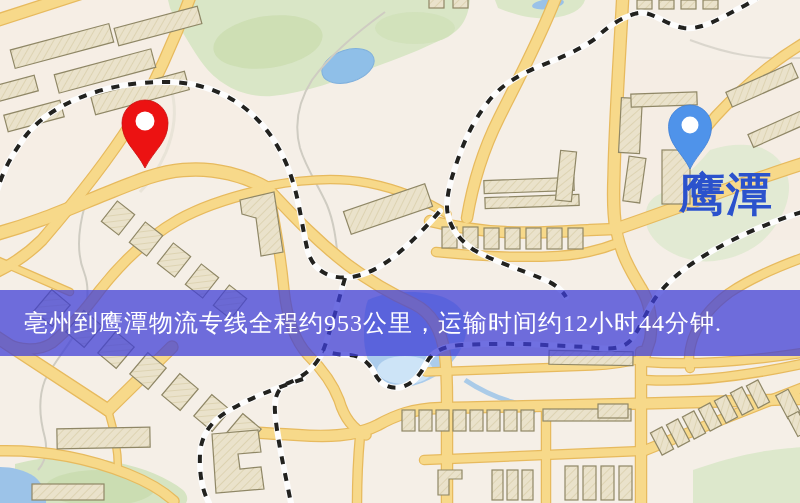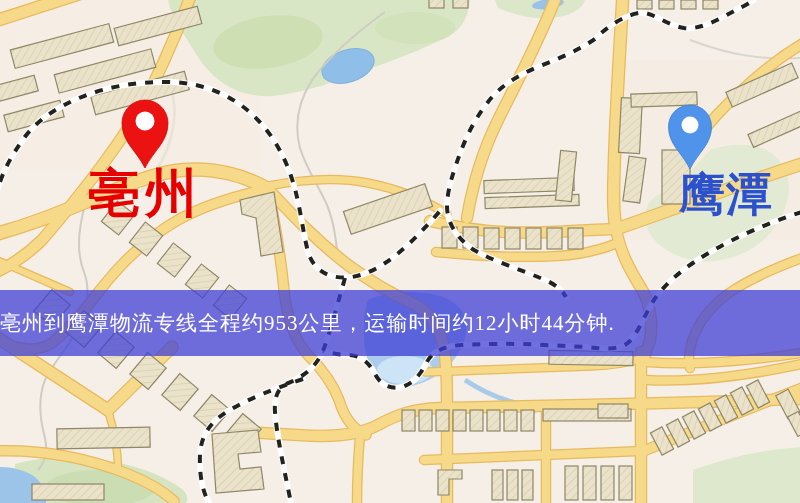--- a/index.html
+++ b/index.html
@@ -26,21 +26,21 @@
   .stream{fill:none;stroke:#cfccc2;stroke-width:2;}
   .minor{fill:none;stroke:#e9e4d8;stroke-width:3;}
   
   .pin-label{position:absolute;font-weight:bold;line-height:1;white-space:nowrap;
     text-shadow:0 0 1px rgba(255,255,255,.3);}
   .origin-label{left:88px;top:168px;font-size:52px;letter-spacing:5px;color:#e60000;}
   .dest-label{left:641px;top:172px;font-size:46px;letter-spacing:1px;color:#2b52cc;padding-left:38px;}
   
   .banner{position:absolute;left:0;top:290px;width:800px;height:66px;
     background:rgba(62,62,215,0.74);display:flex;align-items:center;}
-  .banner span{color:#ffffff;font-size:21px;letter-spacing:1px;
+  .banner span{color:#ffffff;font-size:24px;letter-spacing:1px;padding-left:24px;
     font-family:"Liberation Serif","DejaVu Serif",serif;}
 </style>
 </head>
 <body>
 
 <div class="stage">
 
   <svg width="800" height="503" viewBox="0 0 800 503">
     <defs>
       <pattern id="bh" width="6" height="6" patternUnits="userSpaceOnUse" patternTransform="rotate(45)">
@@ -287,20 +287,19 @@
     <g>
       <path d="M 145,168 c -9,-18 -23,-26 -23,-45 a 23,23 0 1 1 46,0 c 0,19 -14,27 -23,45 z" fill="#ec1212" stroke="#c90d0d" stroke-width="0.8"></path>
       <circle cx="145" cy="121" r="9.5" fill="#ffffff"></circle>
     </g>
     <g>
       <path d="M 690,169 c -8.5,-17 -21.5,-24.5 -21.5,-42.5 a 21.5,21.5 0 1 1 43,0 c 0,18 -13,25.5 -21.5,42.5 z" fill="#4f93ea" stroke="#3f7fd6" stroke-width="0.8"></path>
       <circle cx="690" cy="125" r="8.5" fill="#ffffff"></circle>
     </g>
   </svg>
 
-  <div class="pin-label origin-label">亳州</div>
   <div class="pin-label dest-label">鹰潭</div>
 
   <div class="banner">
     <span>亳州到鹰潭物流专线全程约953公里，运输时间约12小时44分钟.</span>
   </div>
 
 </div>
 
 </body></html>

